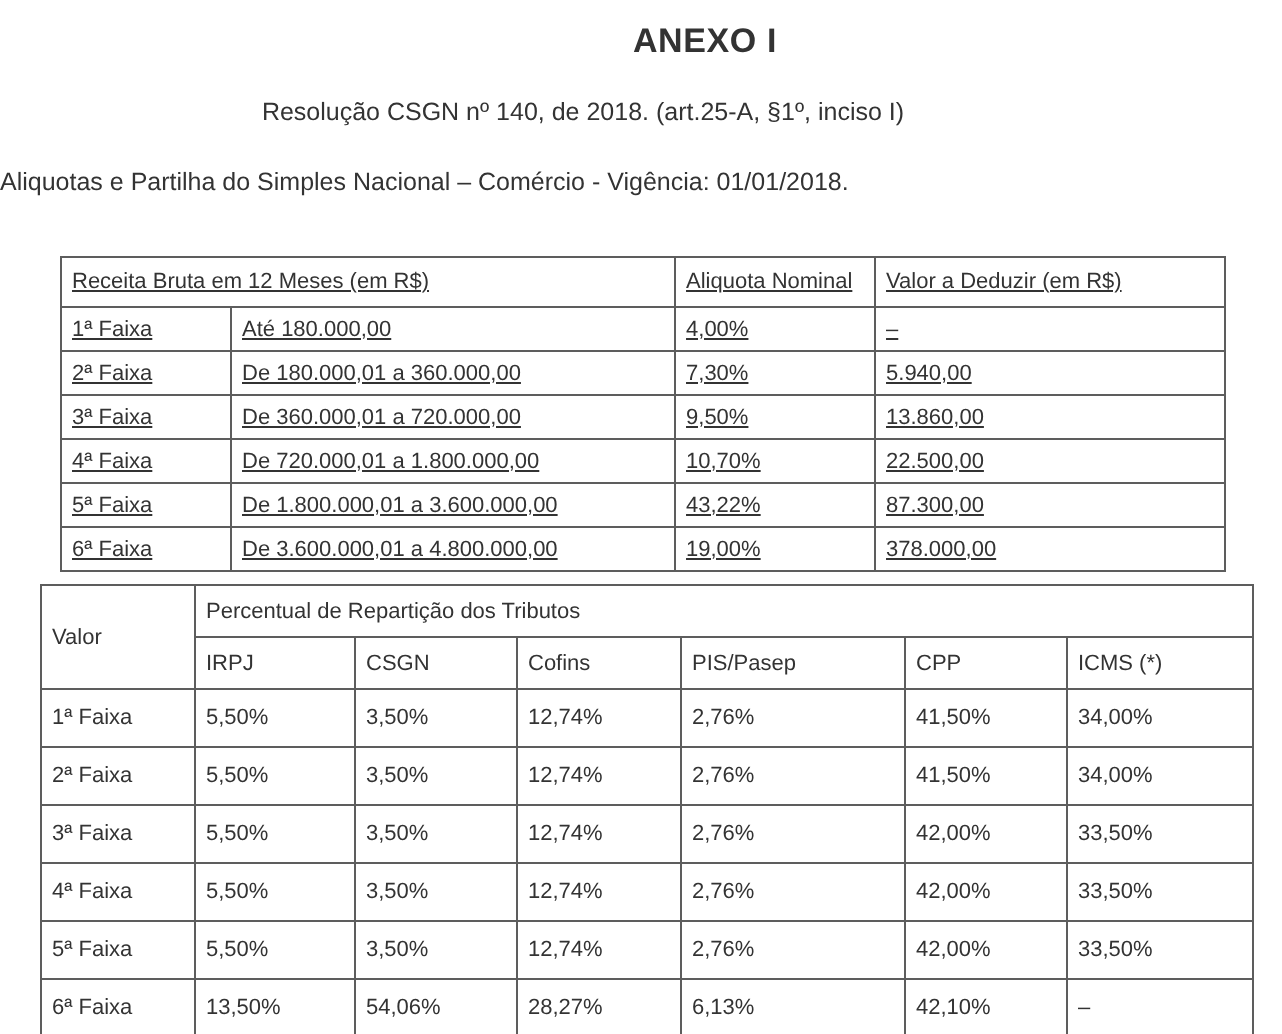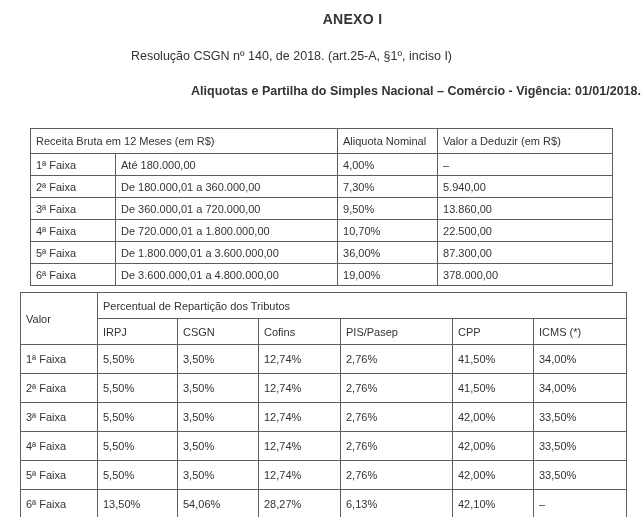--- a/index.html
+++ b/index.html
@@ -14,50 +14,50 @@
     font-family: "Liberation Sans", sans-serif;
     color: #333333;
     overflow: hidden;
   }
   .doc-title {
     position: absolute;
     top: 11px;
     left: 64px;
     width: 577px;
     text-align: center;
-    font-size: 14px;
+    font-size: 17px;
     font-weight: 700;
     letter-spacing: 0.3px;
   }
   .doc-subtitle {
     position: absolute;
     top: 49px;
     left: 0;
     width: 583px;
     text-align: center;
     font-size: 12.5px;
     font-weight: 400;
   }
   .doc-caption {
     position: absolute;
     top: 84px;
     left: 0;
     width: 641px;
-    text-align: right;
+    text-align: left;
     font-size: 12.5px;
-    font-weight: 700;
+    font-weight: 400;
   }
   table {
     position: absolute;
     border-collapse: collapse;
     table-layout: fixed;
     font-size: 11px;
     color: #333333;
   }
-  #table1 { left: 30px; top: 128px; width: 582px; }
+  #table1 { left: 30px; top: 128px; width: 582px; text-decoration: underline; }
   #table2 { left: 20px; top: 292px; width: 606px; }
   th, td {
     border: 1px solid #5d5d5d;
     text-align: left;
     vertical-align: middle;
     padding: 2px 4px 2px 5px;
     font-weight: 400;
     white-space: nowrap;
     overflow: hidden;
   }
@@ -108,21 +108,21 @@
     </tr>
     <tr>
       <td>4ª Faixa</td>
       <td>De 720.000,01 a 1.800.000,00</td>
       <td>10,70%</td>
       <td>22.500,00</td>
     </tr>
     <tr>
       <td>5ª Faixa</td>
       <td>De 1.800.000,01 a 3.600.000,00</td>
-      <td>36,00%</td>
+      <td>43,22%</td>
       <td>87.300,00</td>
     </tr>
     <tr>
       <td>6ª Faixa</td>
       <td>De 3.600.000,01 a 4.800.000,00</td>
       <td>19,00%</td>
       <td>378.000,00</td>
     </tr>
   </tbody>
 </table>

